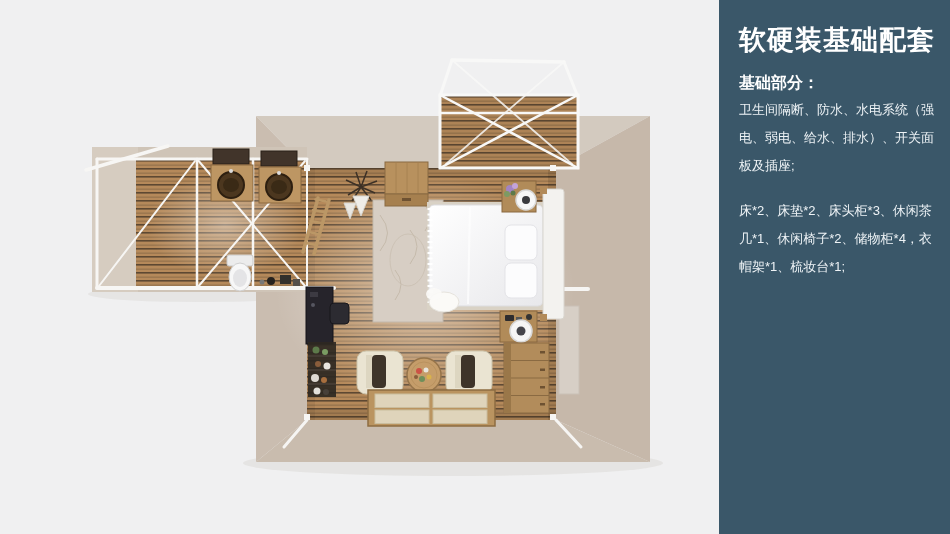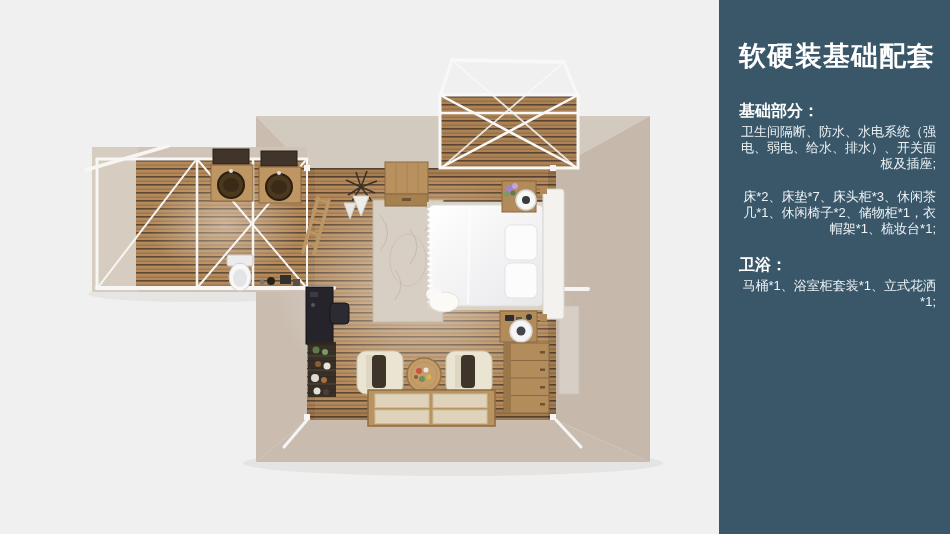--- a/index.html
+++ b/index.html
@@ -6,26 +6,26 @@
     --panel-bg:#3a5769;
     --canvas-bg:#f0f0f1;
     --panel-text:#ffffff;
   }
   html,body{margin:0;padding:0;background:#ffffff;}
   body{font-family:"Liberation Sans","DejaVu Sans",sans-serif;}
   .stage{width:950px;height:534px;display:flex;overflow:hidden;}
   .canvas{width:719px;height:534px;background:var(--canvas-bg);position:relative;flex:none;}
   .canvas svg{display:block;}
   .panel{width:231px;height:534px;background:var(--panel-bg);color:var(--panel-text);
-         box-sizing:border-box;padding:40px 14px 0 20px;flex:none;}
+         box-sizing:border-box;padding:24px 14px 0 20px;flex:none;}
   .panel-title{font-size:27px;font-weight:bold;letter-spacing:1px;line-height:32px;white-space:nowrap;}
-  .sections{margin-top:28px;}
+  .sections{margin-top:16px;}
   .section{margin-bottom:17px;}
   .sec-heading{font-size:16px;font-weight:bold;line-height:21px;margin-bottom:3px;}
-  .sec-body{font-size:13px;line-height:16px;color:#eef3f6;text-align:right;}
+  .sec-body{font-size:13px;line-height:28px;color:#eef3f6;}
 </style>
 </head>
 <body>
 
 <div class="stage">
 
   <div class="canvas">
     <svg width="719" height="534" viewBox="0 0 719 534">
       <defs>
         <pattern id="wood" width="10" height="8" patternUnits="userSpaceOnUse">
@@ -284,24 +284,20 @@
 
   <div class="panel">
     <div class="panel-title">软硬装基础配套</div>
 
     <div class="sections">
       <div class="section">
         <div class="sec-heading">基础部分：</div>
         <div class="sec-body">卫生间隔断、防水、水电系统（强电、弱电、给水、排水）、开关面板及插座;</div>
       </div>
       <div class="section">
-        <div class="sec-body">床*2、床垫*7、床头柜*3、休闲茶几*1、休闲椅子*2、储物柜*1，衣帽架*1、梳妆台*1;</div>
-      </div>
-      <div class="section">
-        <div class="sec-heading">卫浴：</div>
-        <div class="sec-body">马桶*1、浴室柜套装*1、立式花洒*1;</div>
+        <div class="sec-body">床*2、床垫*2、床头柜*3、休闲茶几*1、休闲椅子*2、储物柜*4，衣帽架*1、梳妆台*1;</div>
       </div>
       <div class="section">
       </div>
     </div>
   </div>
 
 </div>
 
 </body></html>

